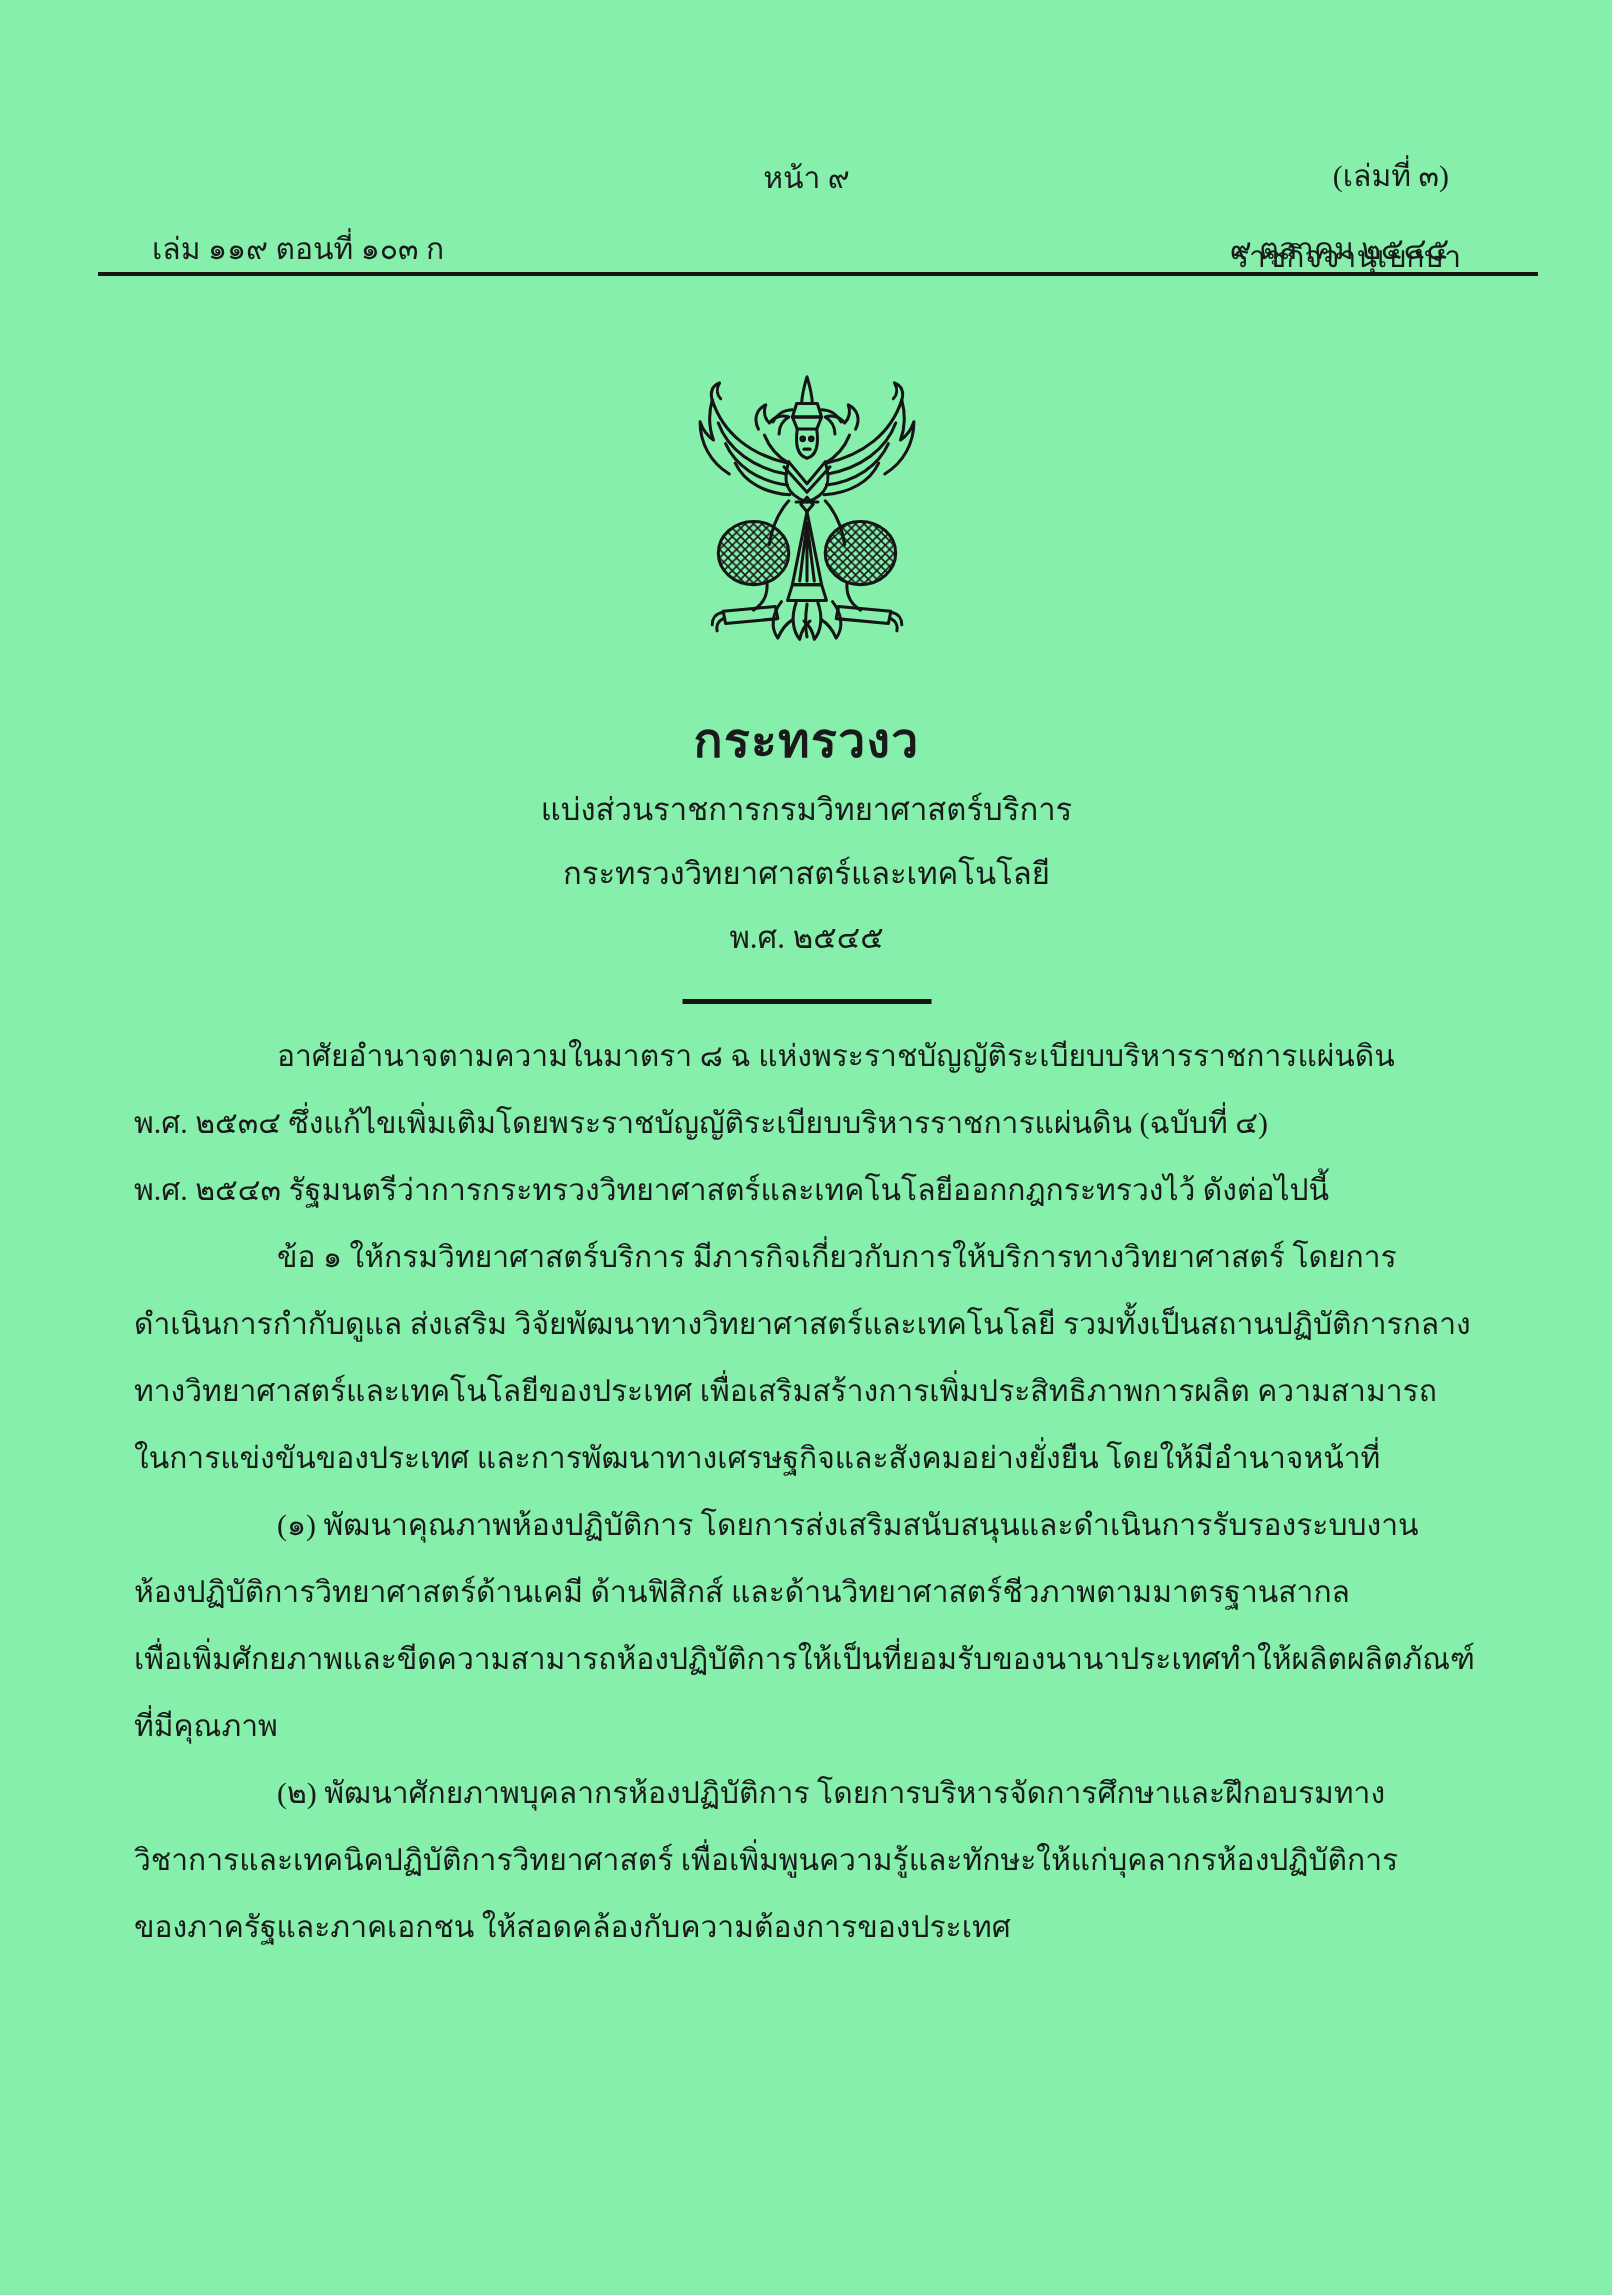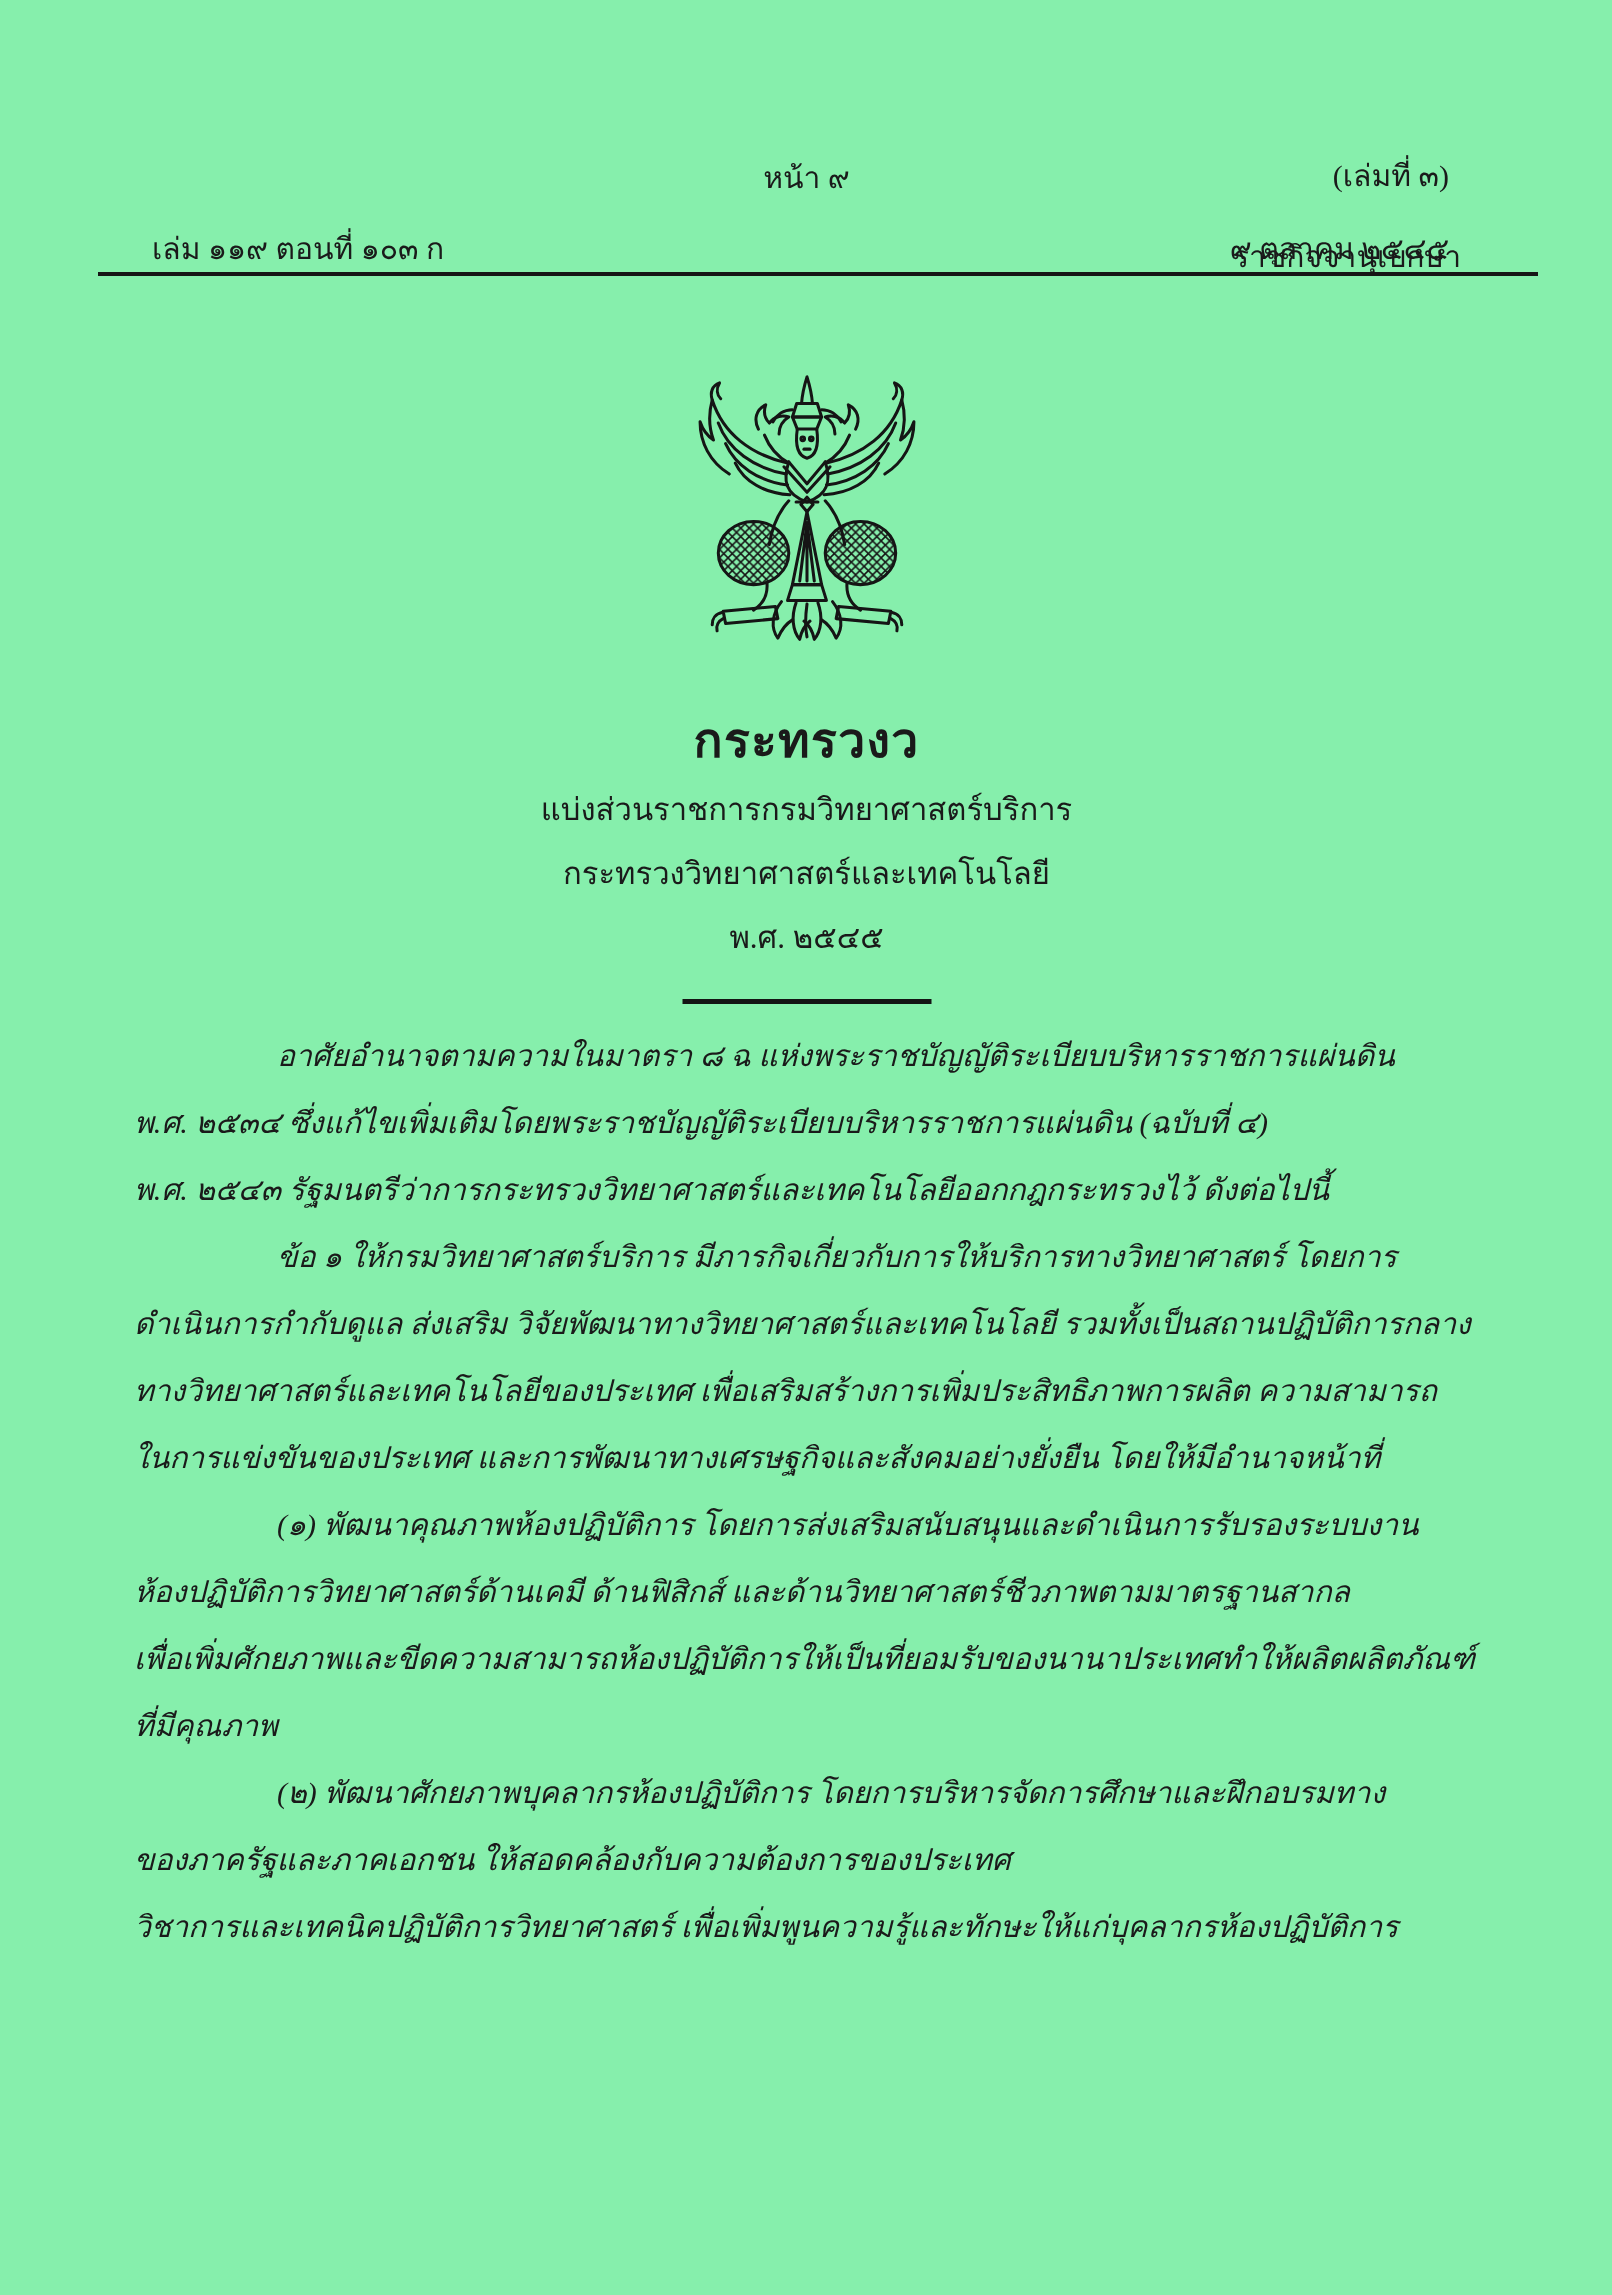--- a/index.html
+++ b/index.html
@@ -26,21 +26,21 @@
   
   .doc-title{top:702px;left:152px;width:1309px;text-align:center;
              font-size:48px;font-weight:bold;letter-spacing:1.3px;}
   .doc-sub1{top:784px;left:152px;width:1309px;text-align:center;font-size:31px;}
   .doc-sub2{top:848px;left:152px;width:1309px;text-align:center;font-size:31px;}
   .doc-year{top:912px;left:152px;width:1309px;text-align:center;font-size:31px;}
   .title-divider{top:999px;left:50%;transform:translateX(-50%);
                  width:249px;height:5.2px;background:#141414;}
   
   .body-text{top:1022px;left:134px;width:1355px;font-size:30px;}
-  .line{height:67px;line-height:67px;white-space:nowrap;font-style:italic;}
+  .line{height:67px;line-height:67px;white-space:nowrap;}
   .line.indent{padding-left:143px;}
 </style>
 </head>
 <body>
 
 <div class="page">
 
   <div class="abs hdr-row1-center">หน้า ๙</div>
   <div class="abs hdr-row1-right">(เล่มที่ ๓)</div>
 
@@ -126,18 +126,18 @@
     <div class="line">พ.ศ. ๒๕๔๓ รัฐมนตรีว่าการกระทรวงวิทยาศาสตร์และเทคโนโลยีออกกฎกระทรวงไว้ ดังต่อไปนี้</div>
     <div class="line indent">ข้อ ๑ ให้กรมวิทยาศาสตร์บริการ มีภารกิจเกี่ยวกับการให้บริการทางวิทยาศาสตร์ โดยการ</div>
     <div class="line">ดำเนินการกำกับดูแล ส่งเสริม วิจัยพัฒนาทางวิทยาศาสตร์และเทคโนโลยี รวมทั้งเป็นสถานปฏิบัติการกลาง</div>
     <div class="line">ทางวิทยาศาสตร์และเทคโนโลยีของประเทศ เพื่อเสริมสร้างการเพิ่มประสิทธิภาพการผลิต ความสามารถ</div>
     <div class="line">ในการแข่งขันของประเทศ และการพัฒนาทางเศรษฐกิจและสังคมอย่างยั่งยืน โดยให้มีอำนาจหน้าที่</div>
     <div class="line indent">(๑) พัฒนาคุณภาพห้องปฏิบัติการ โดยการส่งเสริมสนับสนุนและดำเนินการรับรองระบบงาน</div>
     <div class="line">ห้องปฏิบัติการวิทยาศาสตร์ด้านเคมี ด้านฟิสิกส์ และด้านวิทยาศาสตร์ชีวภาพตามมาตรฐานสากล</div>
     <div class="line">เพื่อเพิ่มศักยภาพและขีดความสามารถห้องปฏิบัติการให้เป็นที่ยอมรับของนานาประเทศทำให้ผลิตผลิตภัณฑ์</div>
     <div class="line">ที่มีคุณภาพ</div>
     <div class="line indent">(๒) พัฒนาศักยภาพบุคลากรห้องปฏิบัติการ โดยการบริหารจัดการศึกษาและฝึกอบรมทาง</div>
+    <div class="line">วิชาการและเทคนิคปฏิบัติการวิทยาศาสตร์ เพื่อเพิ่มพูนความรู้และทักษะให้แก่บุคลากรห้องปฏิบัติการ</div>
     <div class="line">ของภาครัฐและภาคเอกชน ให้สอดคล้องกับความต้องการของประเทศ</div>
-    <div class="line">วิชาการและเทคนิคปฏิบัติการวิทยาศาสตร์ เพื่อเพิ่มพูนความรู้และทักษะให้แก่บุคลากรห้องปฏิบัติการ</div>
   </div>
 
 </div>
 
 
 </body></html>

